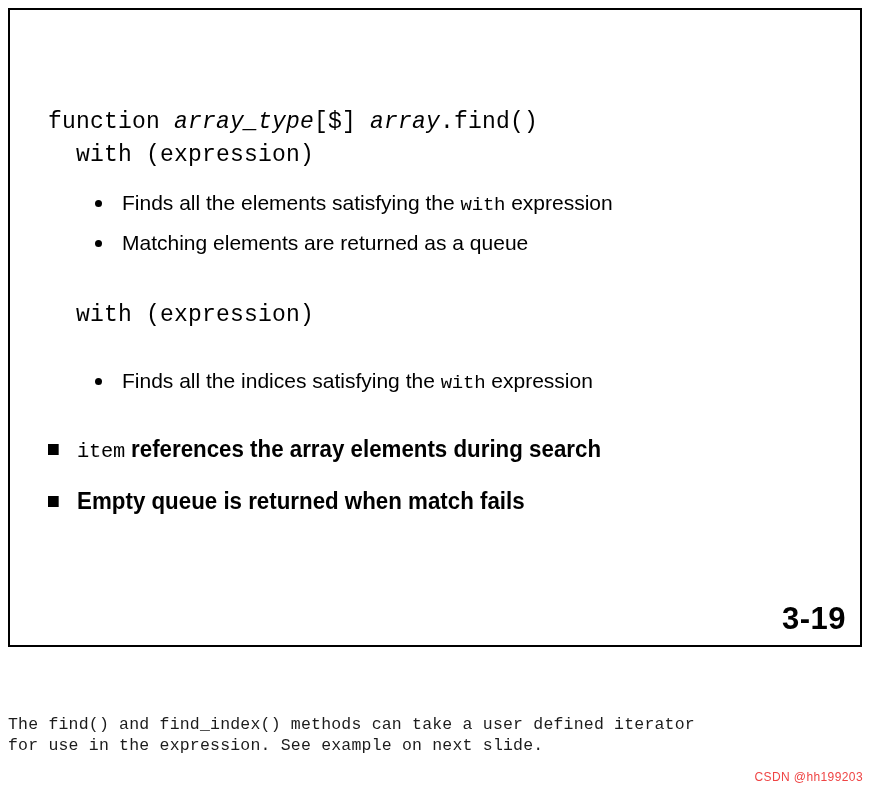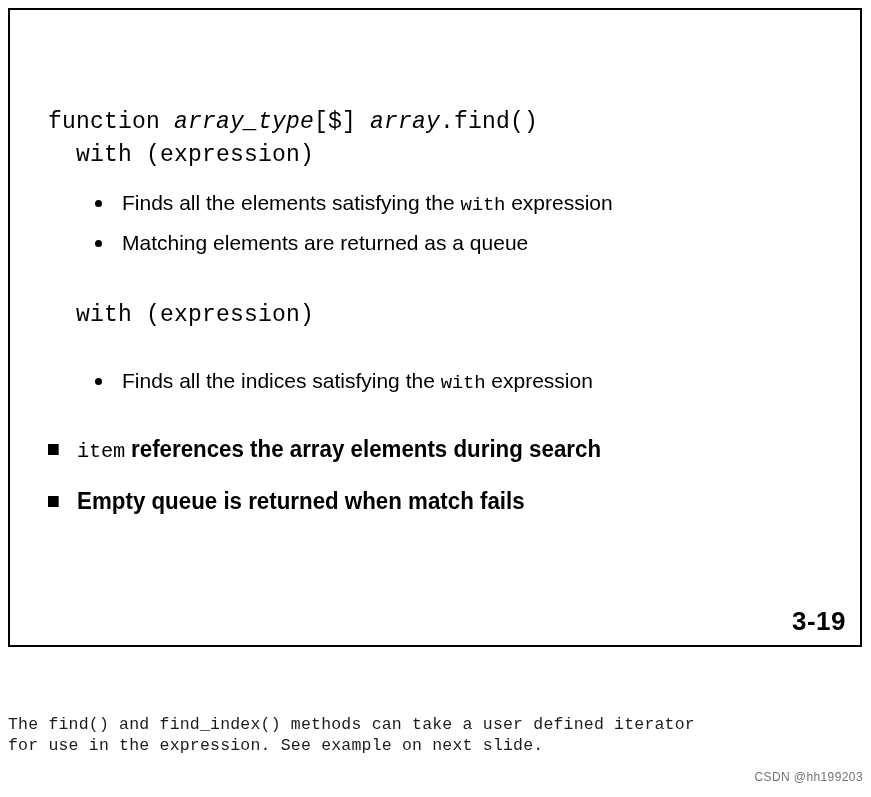--- a/index.html
+++ b/index.html
@@ -137,21 +137,21 @@
     font-weight: normal;
     font-size: 21px;
     letter-spacing: -0.3px;
   }
 
   
   .page-num {
     position: absolute;
     right: 14px;
     bottom: 8px;
-    font-size: 26px;
+    font-size: 31px;
     font-weight: bold;
     font-family: "Liberation Sans Narrow", "Liberation Sans", sans-serif;
     letter-spacing: 0.5px;
   }
 
   
   .notes {
     position: absolute;
     left: 8px;
     top: 672px;
@@ -163,21 +163,21 @@
     letter-spacing: 0.2px;
     white-space: pre;
   }
 
   .watermark {
     position: absolute;
     right: 8px;
     top: 770px;
     font-family: "Liberation Sans", sans-serif;
     font-size: 12px;
-    color: #737373;
+    color: #ef4444;
     letter-spacing: 0.4px;
     white-space: nowrap;
   }
 </style>
 </head>
 <body>
 
 <div id="page">
 
   <div class="slide">

